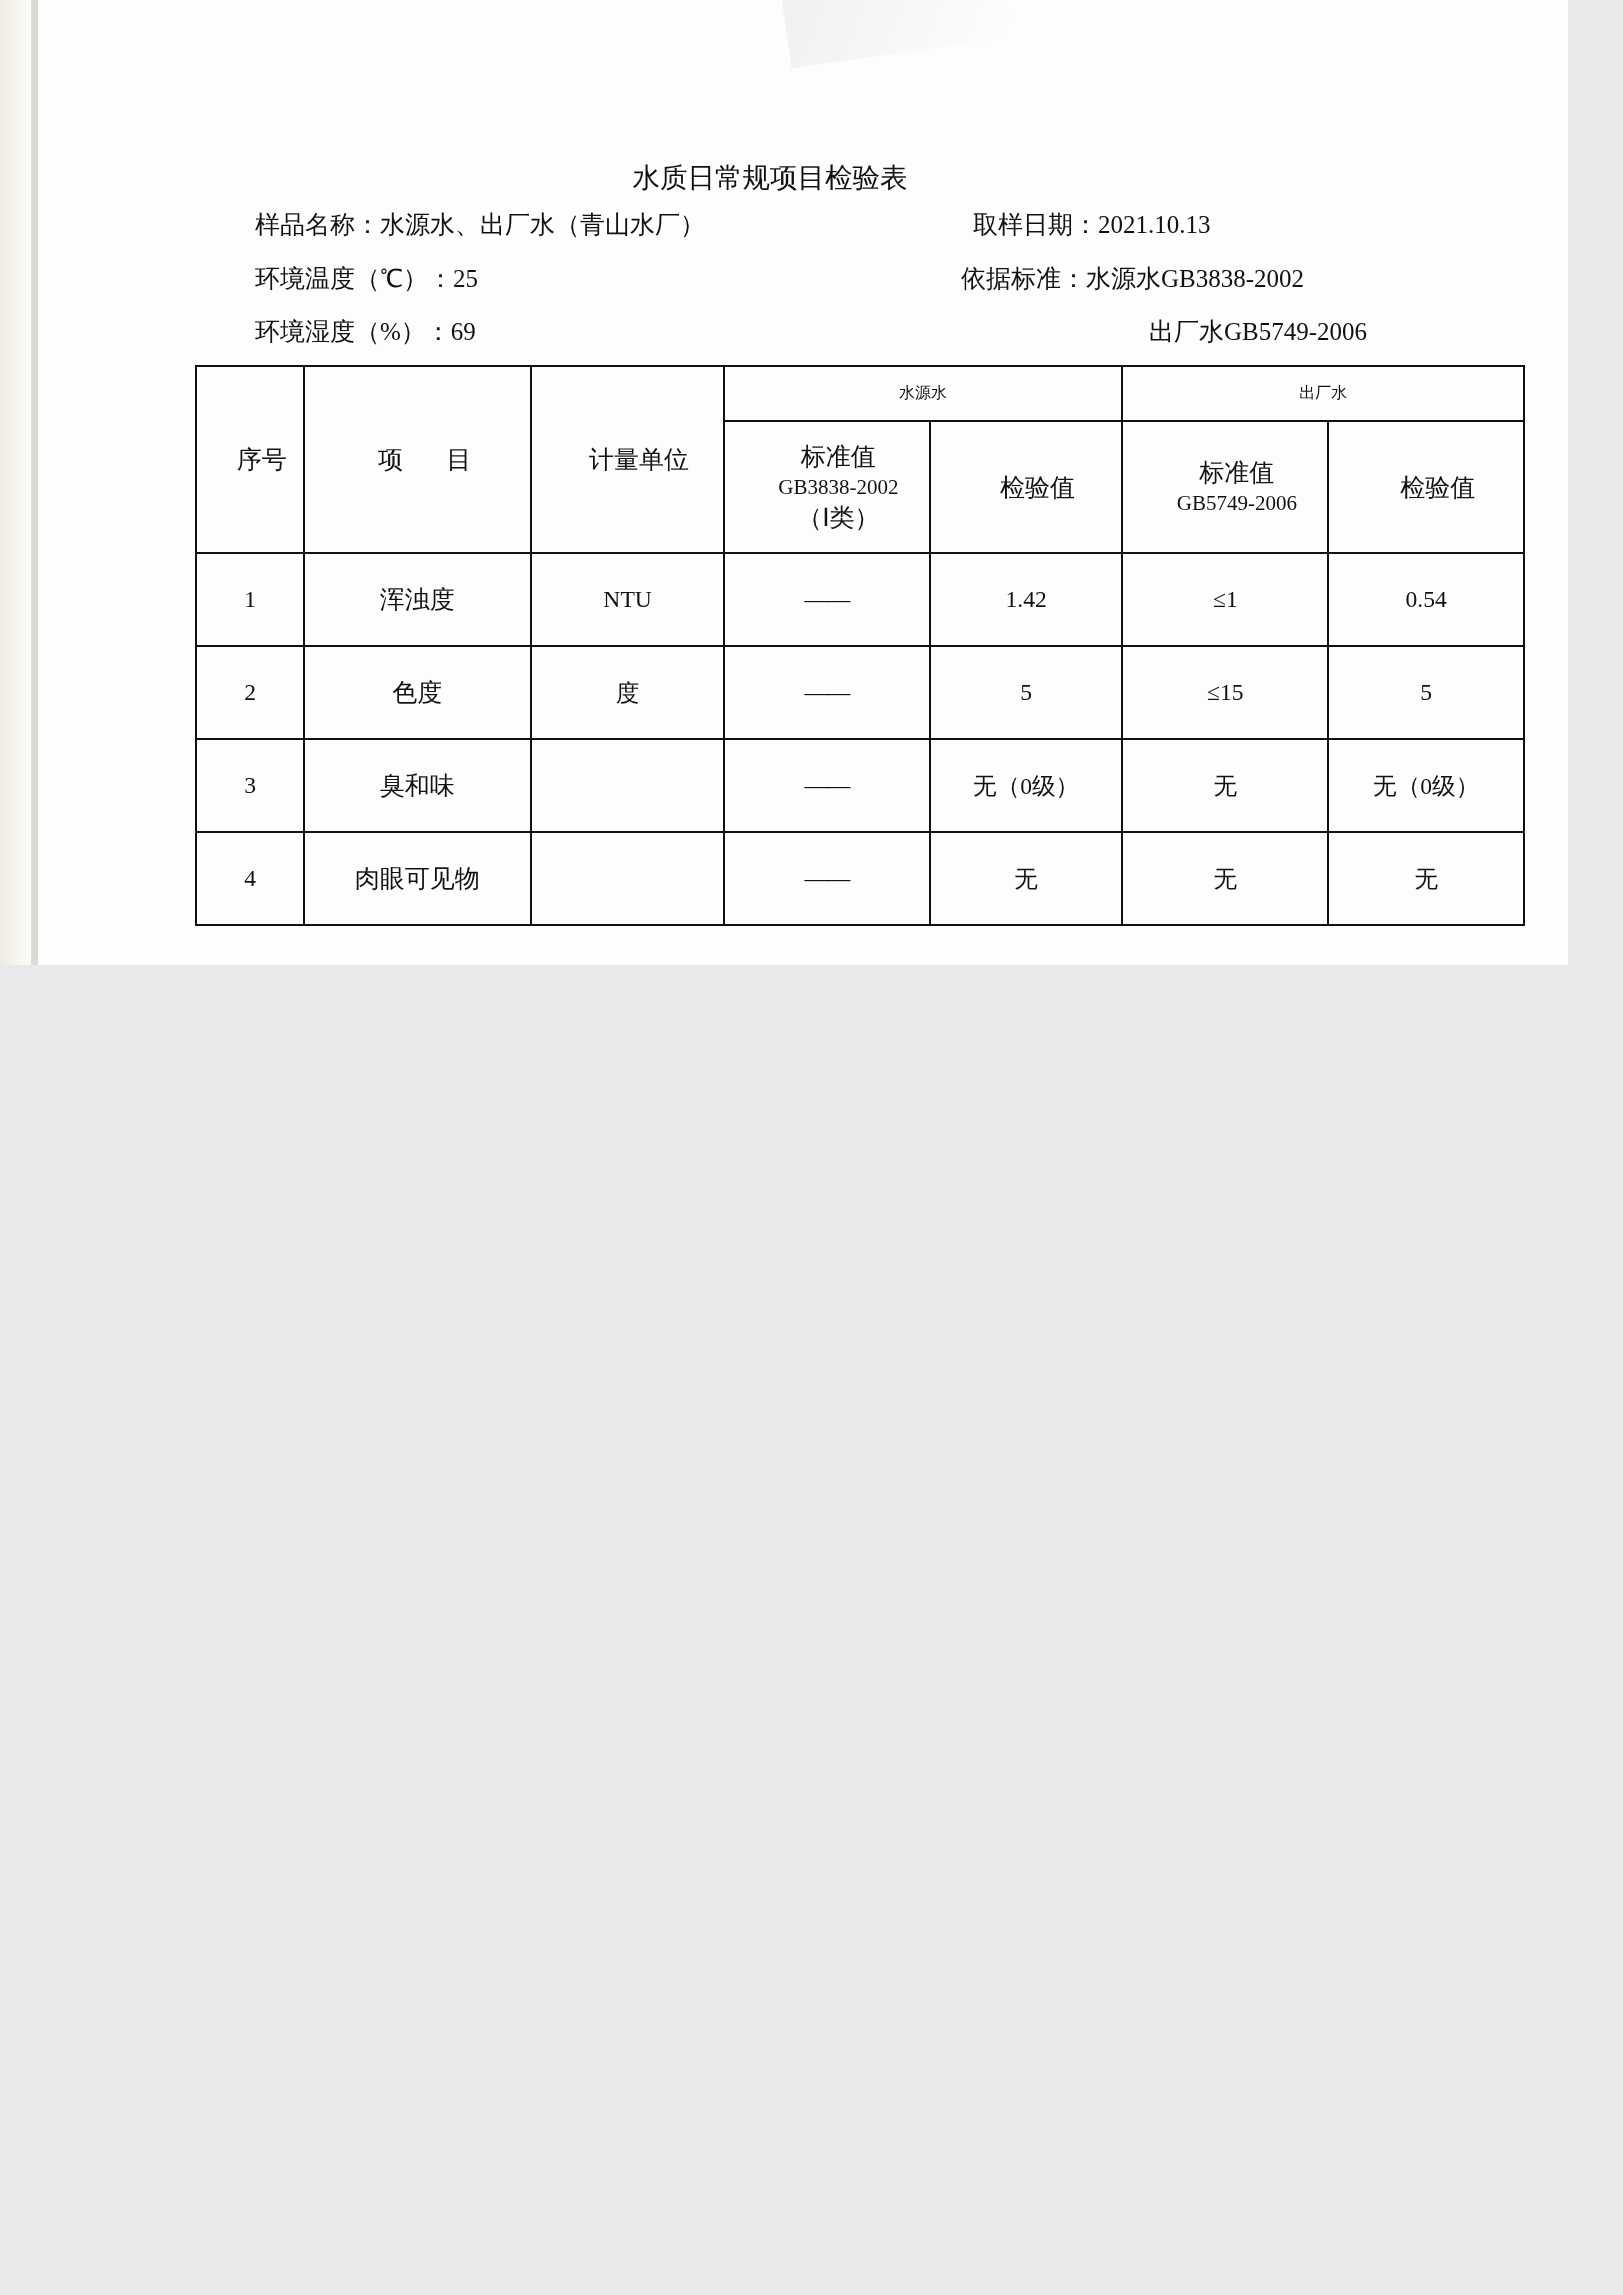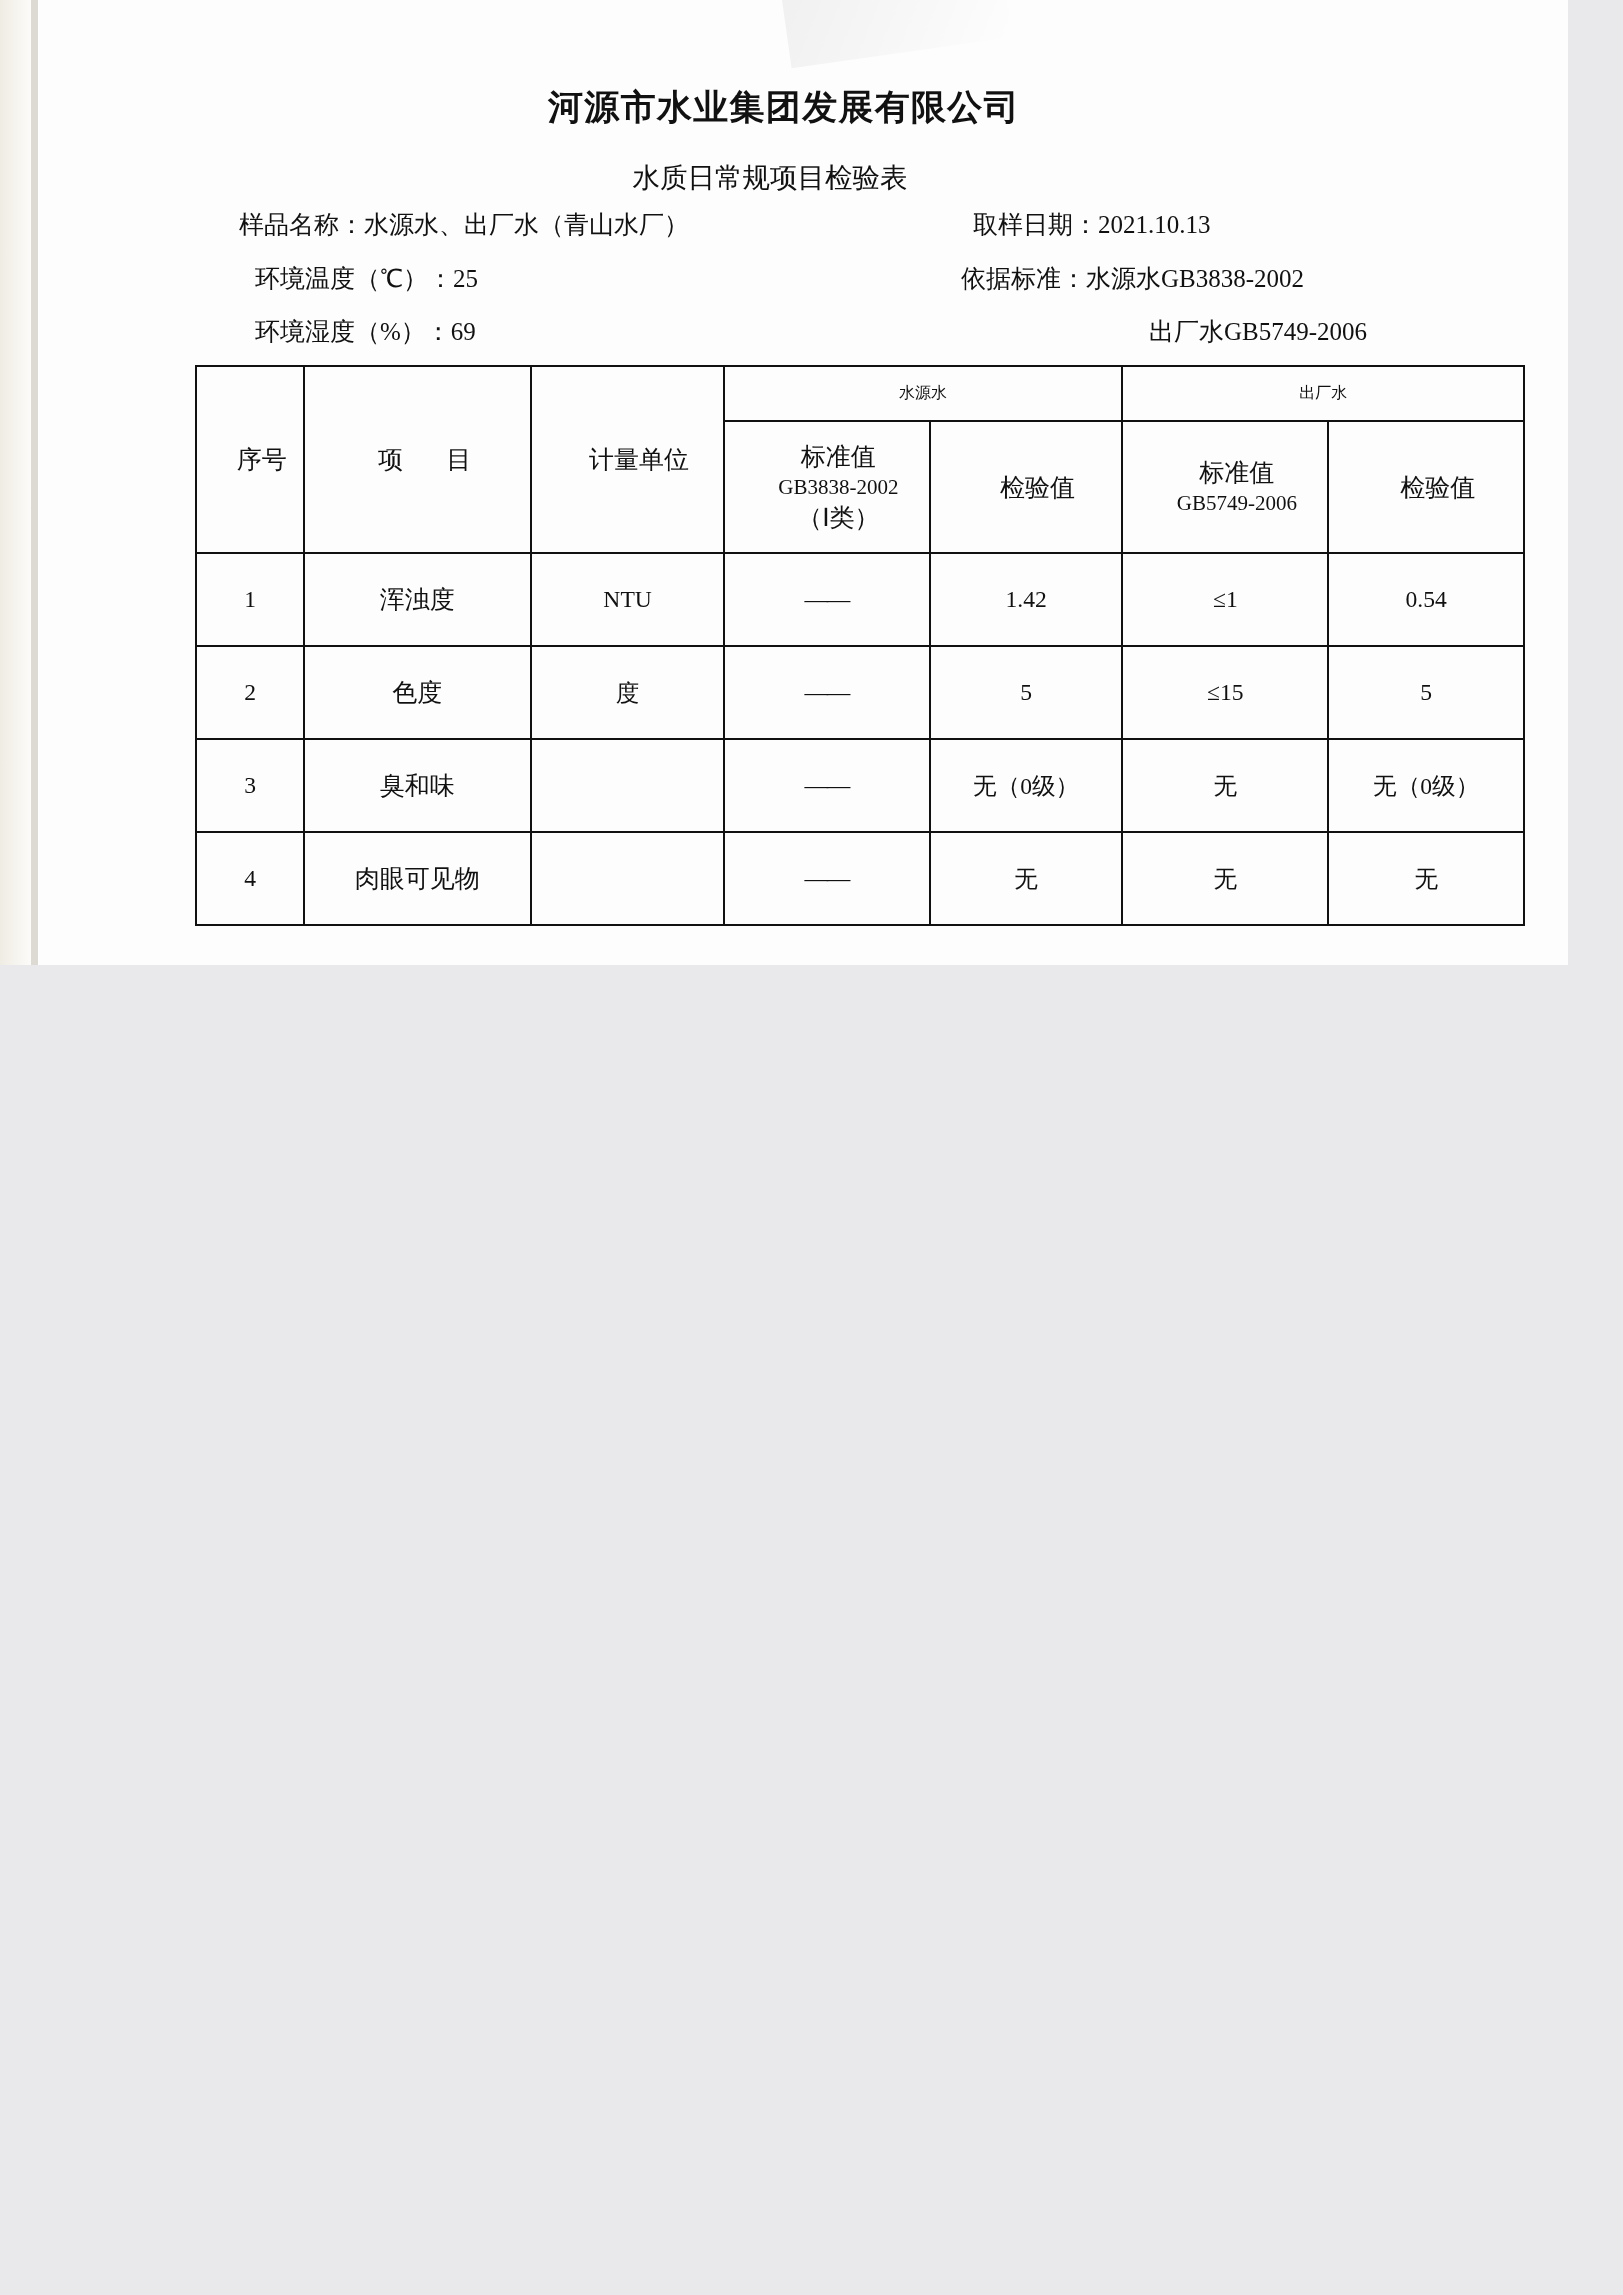--- a/index.html
+++ b/index.html
@@ -110,21 +110,21 @@
     font-family: "Liberation Serif", serif;
   }
 
   .meta {
     position: absolute;
     font-size: 25px;
     color: #111;
     white-space: nowrap;
     font-family: "Liberation Serif", serif;
   }
-  .m-sample  { left: 239px;  top: 208px; }
+  .m-sample  { left: 255px;  top: 208px; }
   .m-date    { left: 973px; top: 208px; }
   .m-temp    { left: 255px;  top: 262px; }
   .m-std-lbl { left: 961px; top: 262px; }
   .m-hum     { left: 255px;  top: 315px; }
   .m-std2    { left: 1149px; top: 315px; }
 
   
   table.report {
     position: absolute;
     left: 195px;
@@ -166,21 +166,20 @@
 <div id="below-paper"></div>
 <div id="right-grey"></div>
 
 <div id="paper">
   <div id="scan-edge-left"></div>
   <div id="scan-edge-left2"></div>
   <div id="scan-artifact"></div>
 
   <div class="doc">
 
-    <div class="title-main">河源市水业集团发展有限公司</div>
     <div class="title-sub">水质日常规项目检验表</div>
 
     <div class="meta m-sample">样品名称：水源水、出厂水（青山水厂）</div>
     <div class="meta m-date">取样日期：2021.10.13</div>
     <div class="meta m-temp">环境温度（℃）：25</div>
     <div class="meta m-std-lbl">依据标准：水源水GB3838-2002</div>
     <div class="meta m-hum">环境湿度（%）：69</div>
     <div class="meta m-std2">出厂水GB5749-2006</div>
 
     <table class="report">

